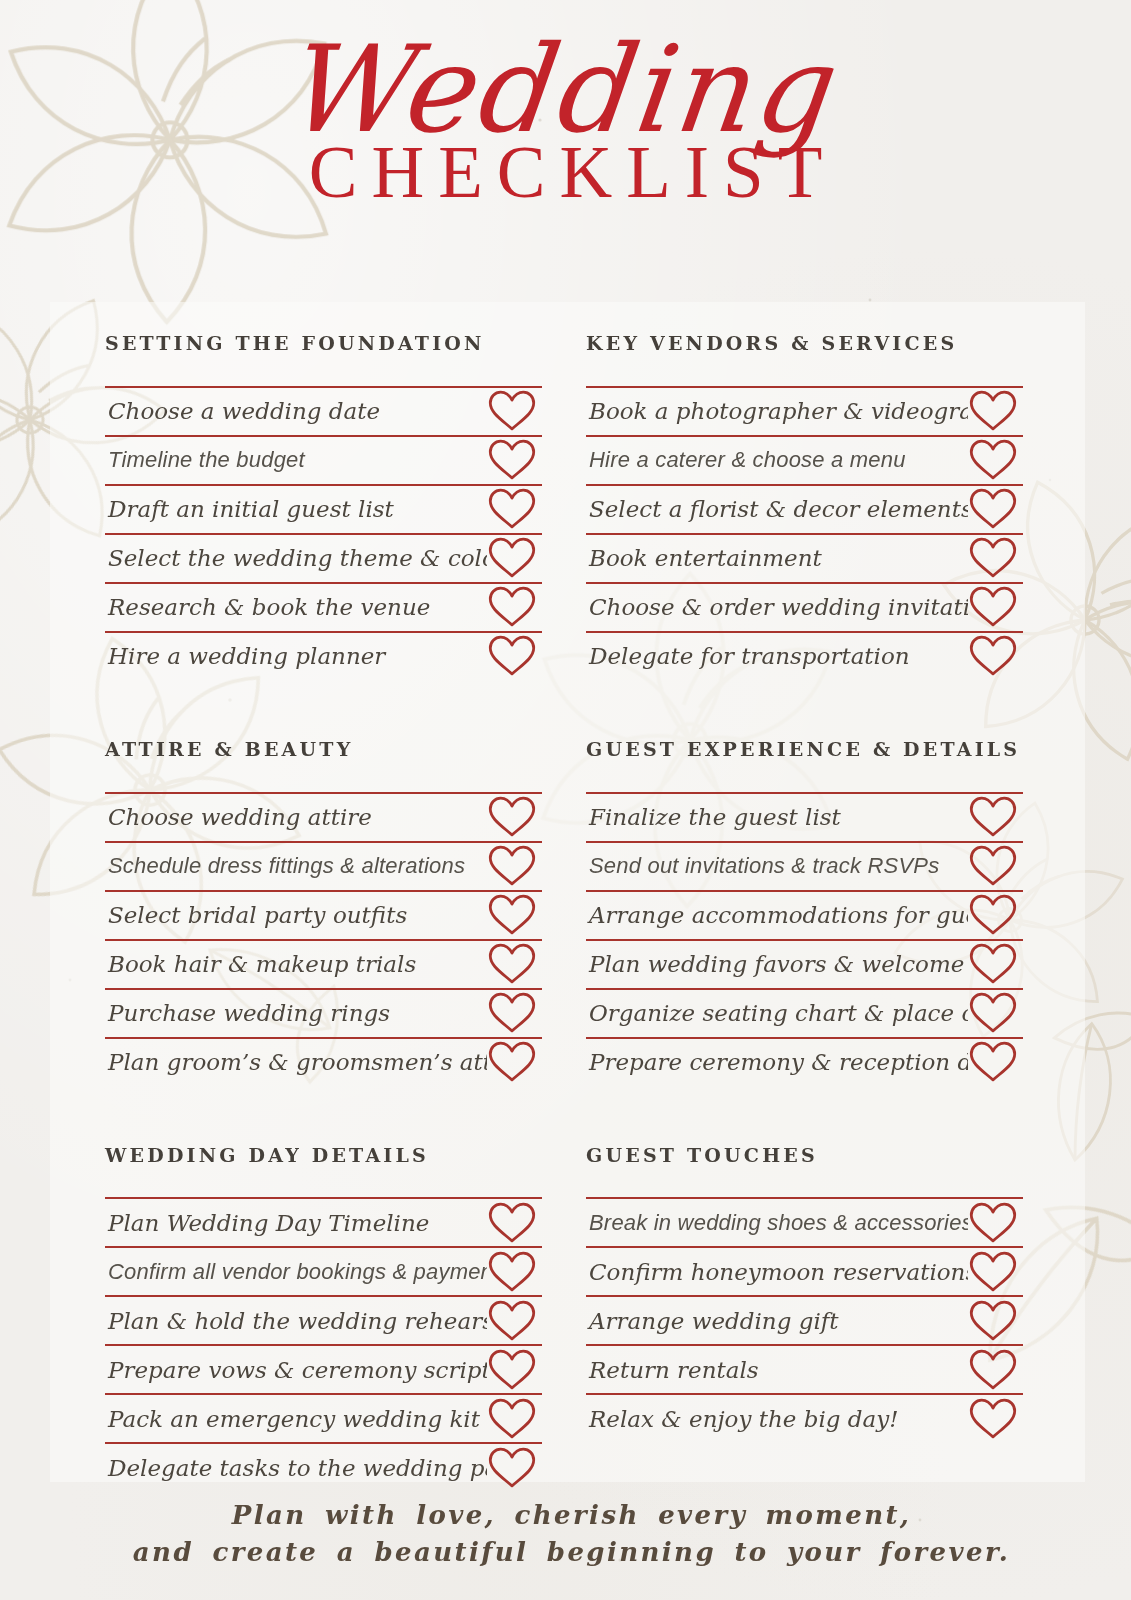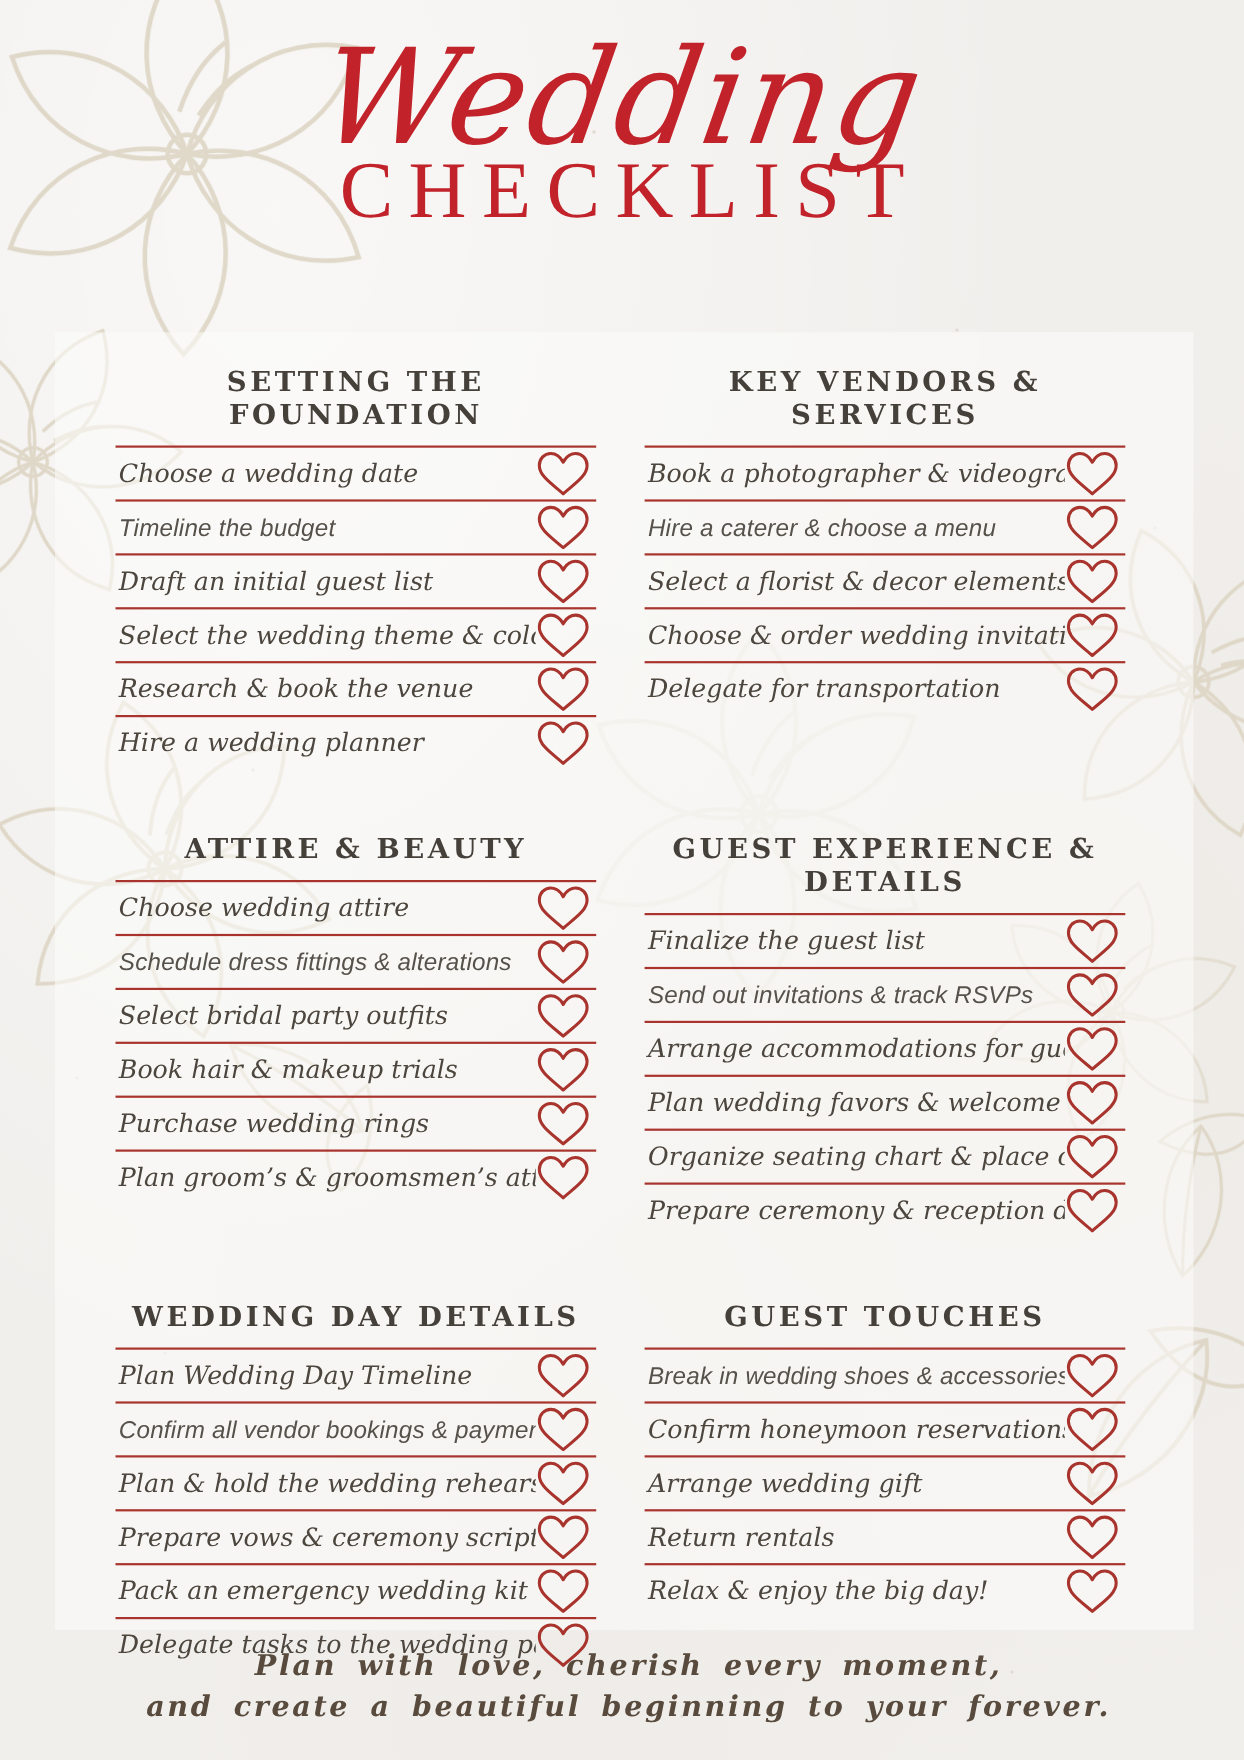--- a/index.html
+++ b/index.html
@@ -35,23 +35,23 @@
 
   .panel{
     position:absolute;left:50px;top:302px;width:1035px;height:1180px;
     background:rgba(252,251,249,.58);
   }
   .grid{
     position:absolute;left:105px;top:332px;width:918px;
     display:grid;grid-template-columns:437px 437px;column-gap:44px;row-gap:58px;
   }
   .section-title{
-    text-align:center;font-family:"DejaVu Serif",serif;font-weight:700;
-    font-size:25px;letter-spacing:3.2px;color:var(--heading);
-    padding-bottom:13px;line-height:1.2;
+    font-family:"DejaVu Serif",serif;font-weight:700;
+    font-size:19px;letter-spacing:3.2px;color:var(--heading);
+    padding-bottom:31px;line-height:1.2;
   }
   .item{
     height:49px;border-top:2px solid var(--accent);
     display:flex;align-items:center;justify-content:space-between;
   }
   .item-label{
     font-family:"DejaVu Serif",serif;font-style:italic;font-size:23px;
     color:var(--item);padding-left:3px;white-space:nowrap;
     flex:1 1 auto;min-width:0;overflow:hidden;
   }
@@ -211,20 +211,28 @@
 
   <div class="item">
     <span class="item-label">Select a florist &amp; decor elements</span>
     <button class="heart" type="button">
       <svg viewBox="0 0 34 30" aria-hidden="true">
         <path d="M17 27.2 C9.4 20.6 2.2 16 2.2 9.6 C2.2 5.3 5.4 2.2 9.3 2.2 C12.5 2.2 15.3 4.4 17 7.6 C18.7 4.4 21.5 2.2 24.7 2.2 C28.6 2.2 31.8 5.3 31.8 9.6 C31.8 16 24.6 20.6 17 27.2 Z" fill="none" stroke="currentColor" stroke-width="1.9" stroke-linejoin="round"></path>
       </svg>
     </button>
   </div>
 
+  <div class="item">
+    <span class="item-label">Book entertainment</span>
+    <button class="heart" type="button">
+      <svg viewBox="0 0 34 30" aria-hidden="true">
+        <path d="M17 27.2 C9.4 20.6 2.2 16 2.2 9.6 C2.2 5.3 5.4 2.2 9.3 2.2 C12.5 2.2 15.3 4.4 17 7.6 C18.7 4.4 21.5 2.2 24.7 2.2 C28.6 2.2 31.8 5.3 31.8 9.6 C31.8 16 24.6 20.6 17 27.2 Z" fill="none" stroke="currentColor" stroke-width="1.9" stroke-linejoin="round"></path>
+      </svg>
+    </button>
+  </div>
 
   <div class="item">
     <span class="item-label">Choose &amp; order wedding invitations</span>
     <button class="heart" type="button">
       <svg viewBox="0 0 34 30" aria-hidden="true">
         <path d="M17 27.2 C9.4 20.6 2.2 16 2.2 9.6 C2.2 5.3 5.4 2.2 9.3 2.2 C12.5 2.2 15.3 4.4 17 7.6 C18.7 4.4 21.5 2.2 24.7 2.2 C28.6 2.2 31.8 5.3 31.8 9.6 C31.8 16 24.6 20.6 17 27.2 Z" fill="none" stroke="currentColor" stroke-width="1.9" stroke-linejoin="round"></path>
       </svg>
     </button>
   </div>
 

